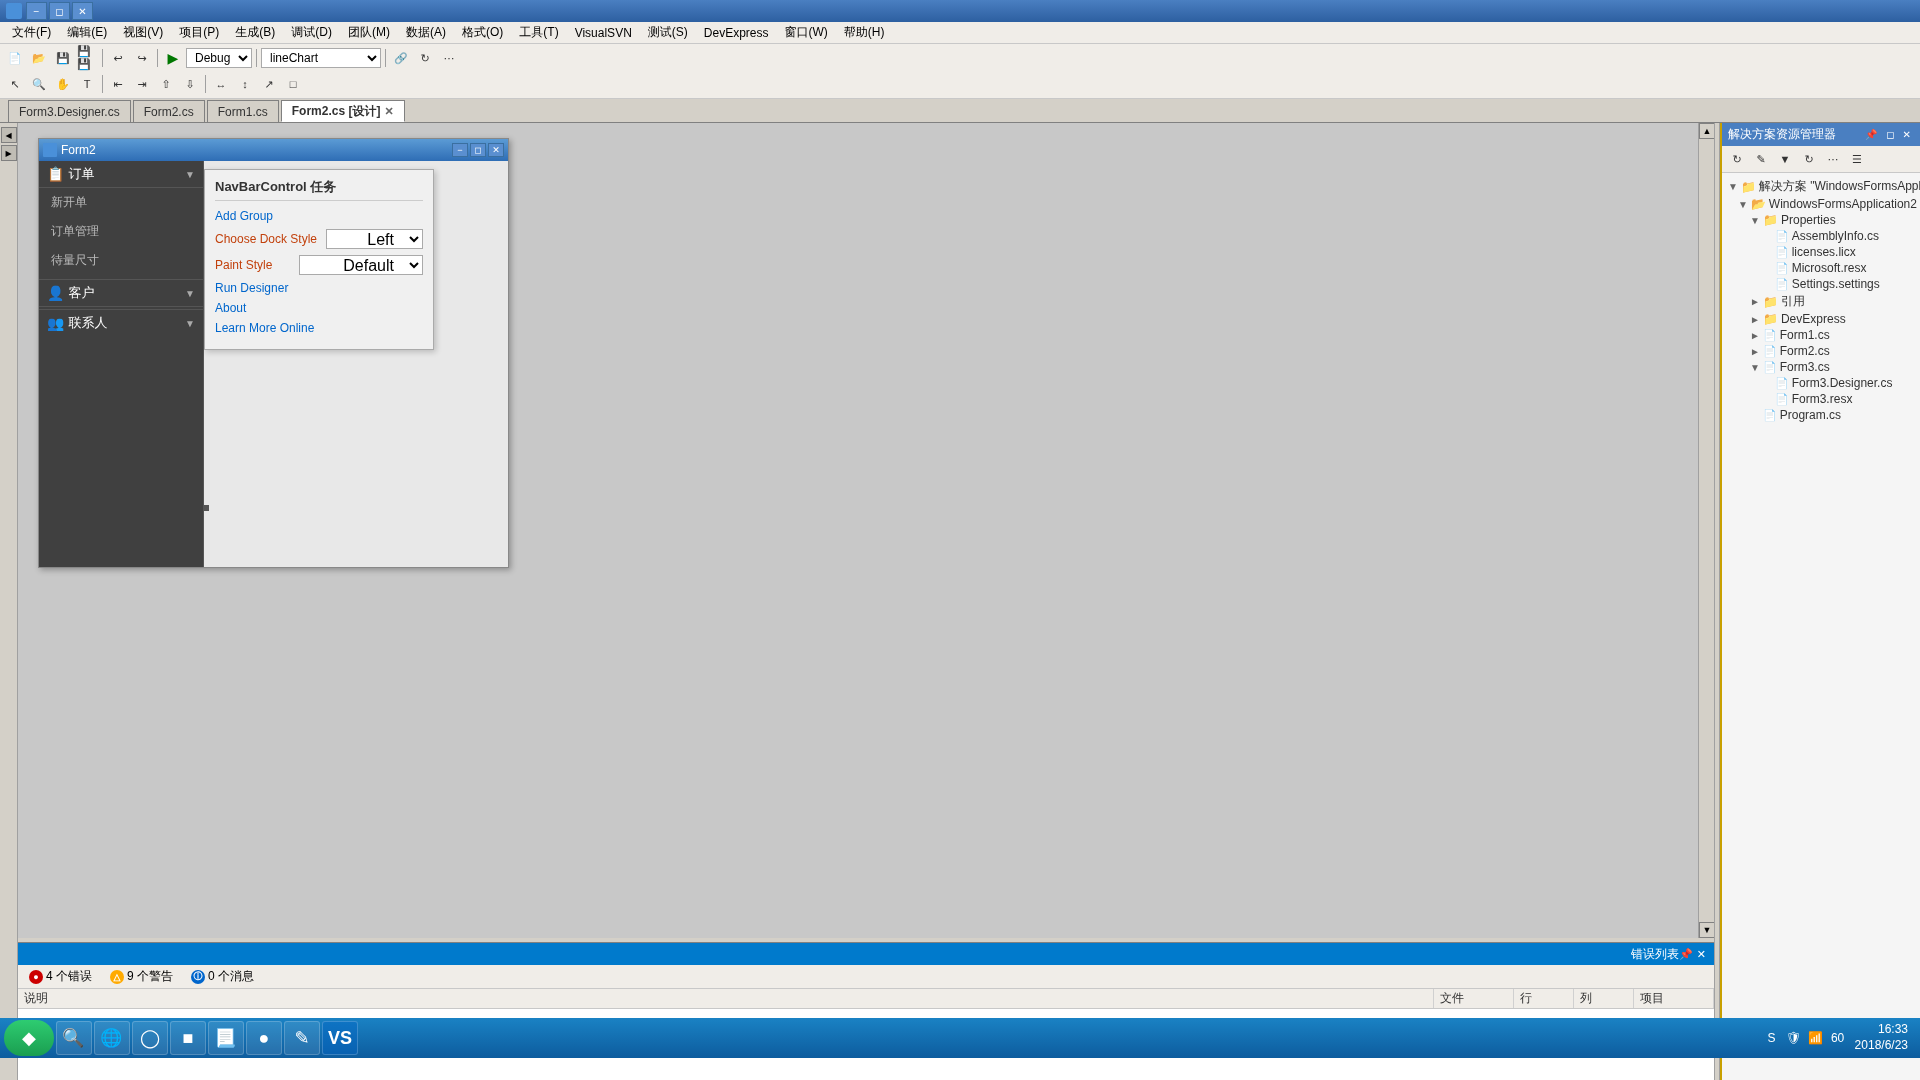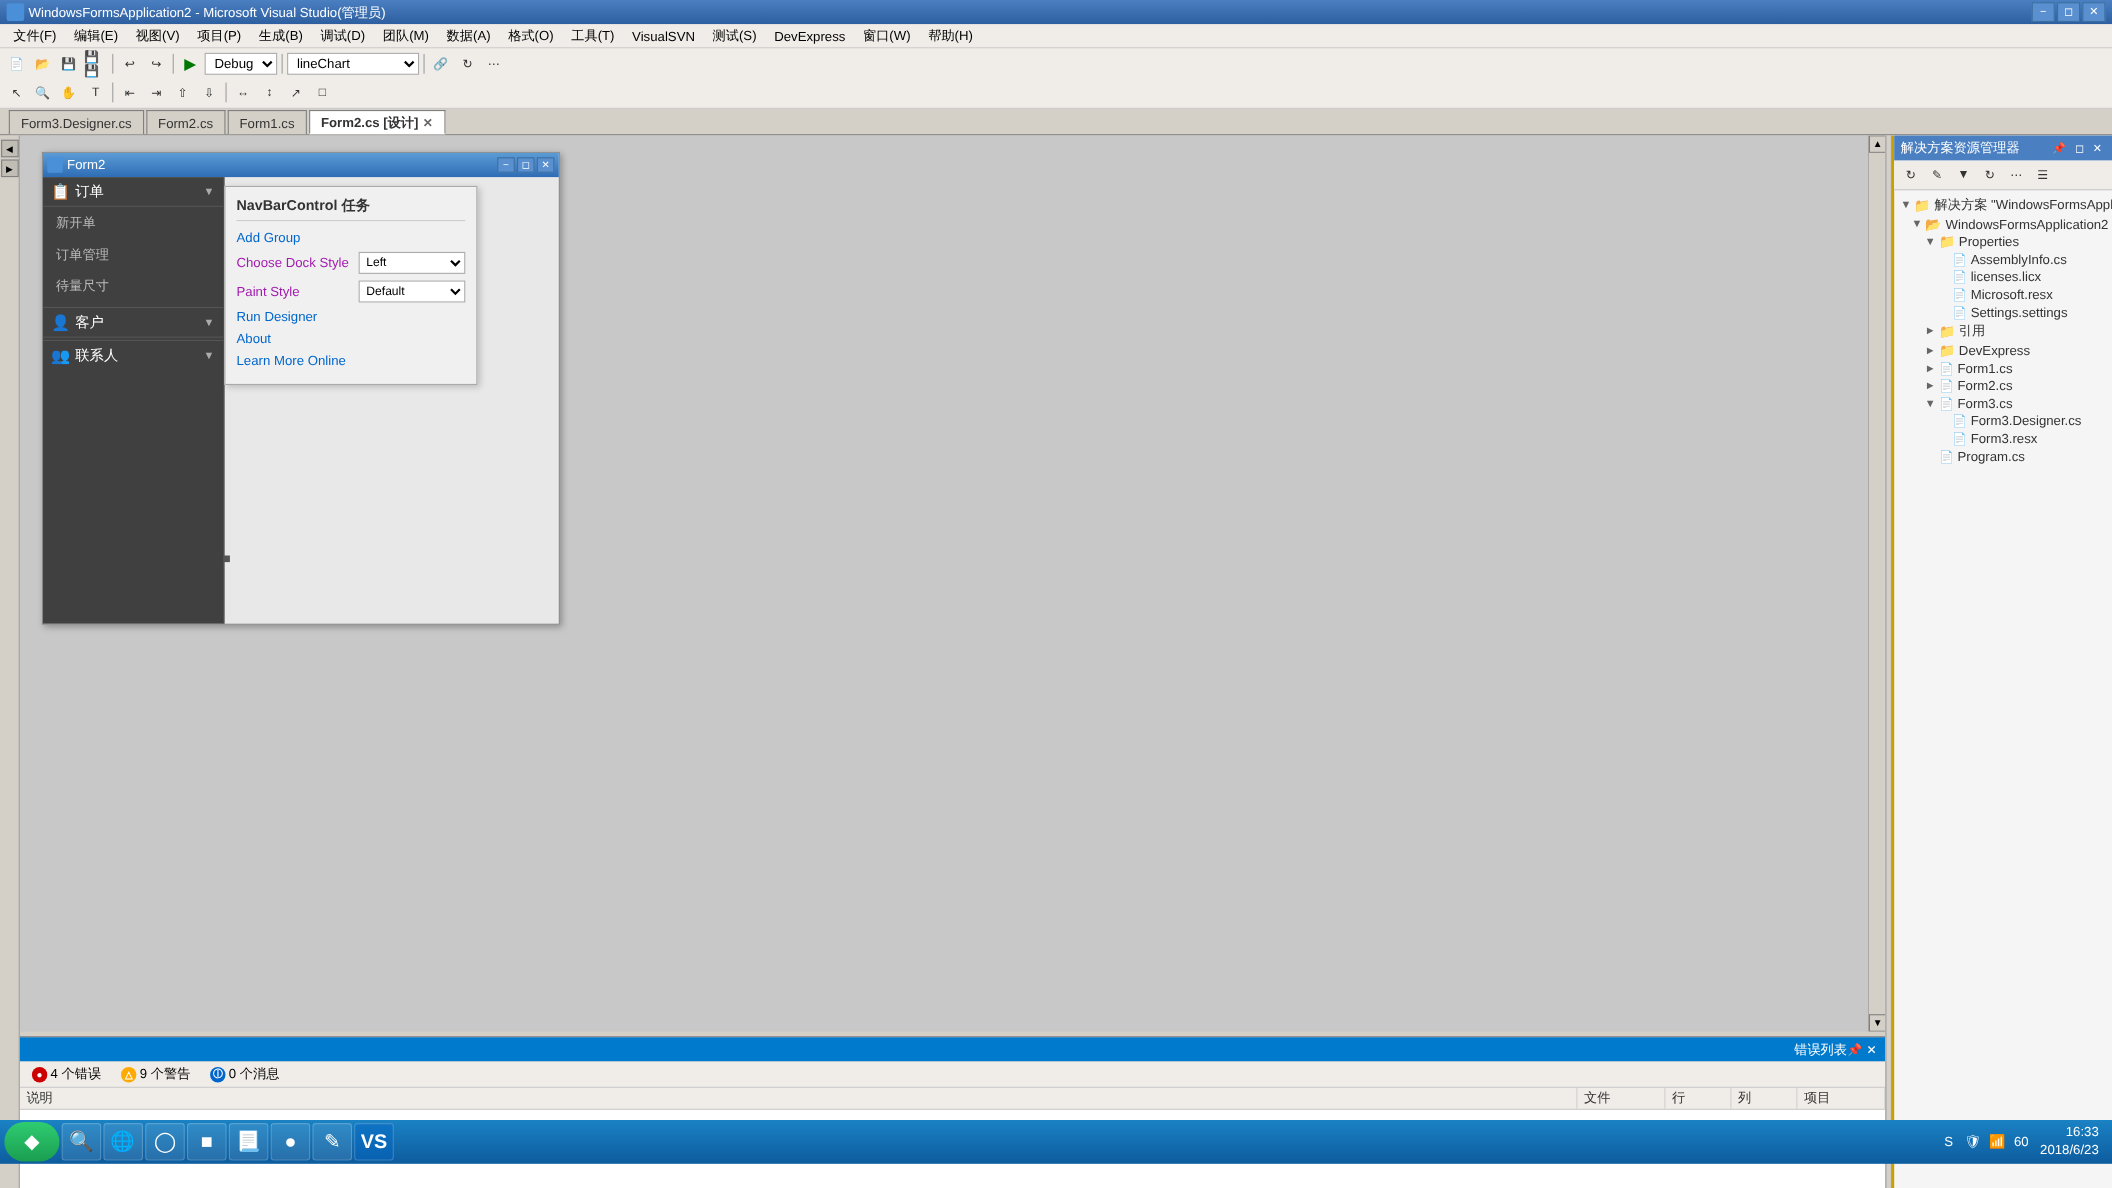--- a/index.html
+++ b/index.html
@@ -242,30 +242,31 @@
       text-decoration: none;
     }
     .task-popup-row {
       display: flex;
       align-items: center;
       margin-bottom: 6px;
       gap: 6px;
     }
     .task-popup-label {
       font-size: 12px;
-      color: #a21caf;
+      color: #c2410c;
       width: 105px;
     }
     .task-popup-combo {
       flex: 1;
       height: 20px;
-      font-size: 11px;
+      font-size: 16px;
       border: 1px solid #aaa;
       background: white;
-      padding: 0 2px;
+      padding: 0 12px;
+      text-align: right;
     }
 
     
     .bottom-panel {
       height: 175px;
       border-top: 1px solid #808080;
       display: flex;
       flex-direction: column;
     }
     .bottom-toolbar {
@@ -497,21 +498,20 @@
       display: flex;
       flex: 1;
       overflow: hidden;
     }
   </style>
 </head>
 <body>
 
 <div class="title-bar">
   <span class="title-bar-icon"></span>
-  <span class="title-bar-title">WindowsFormsApplication2 - Microsoft Visual Studio(管理员)</span>
   <div class="title-bar-buttons">
     <div class="title-bar-btn">−</div>
     <div class="title-bar-btn">◻</div>
     <div class="title-bar-btn close">✕</div>
   </div>
 </div>
 
 <div class="menu-bar">
   <span class="menu-item">文件(F)</span>
   <span class="menu-item">编辑(E)</span>

